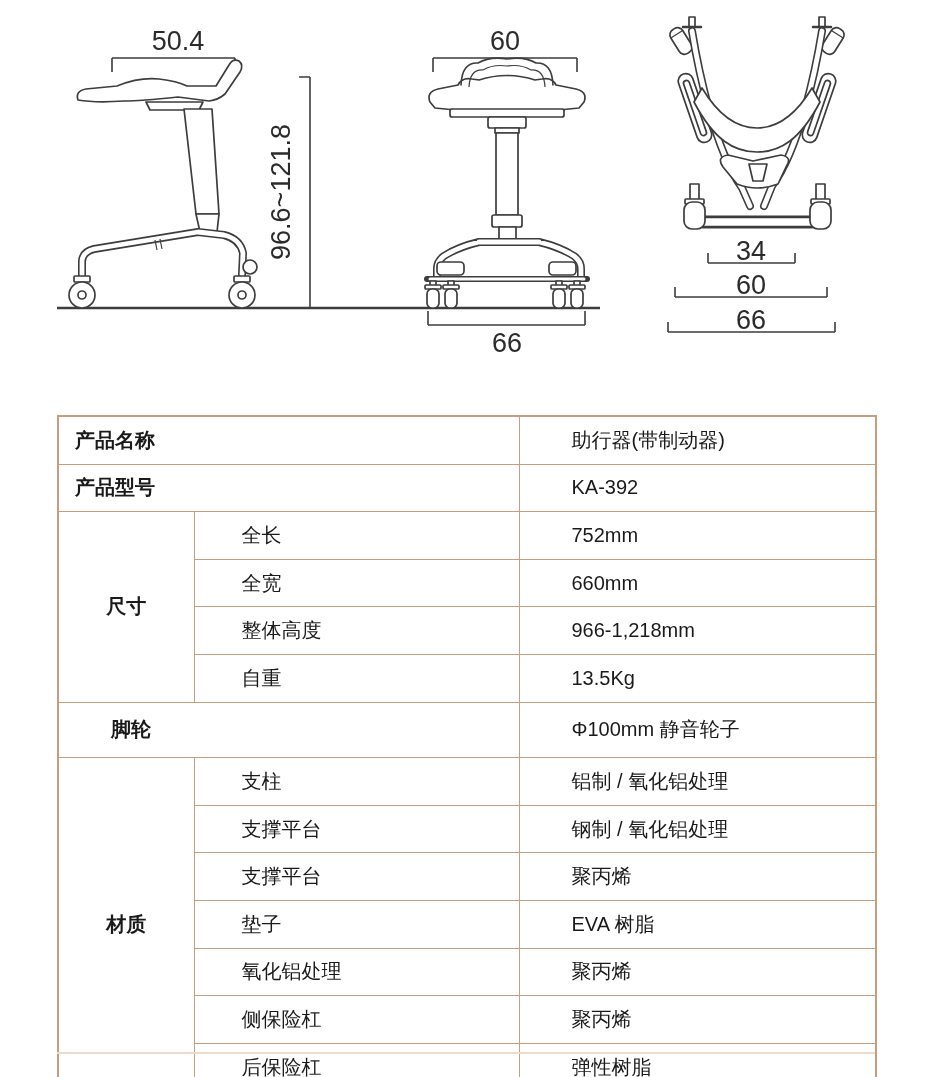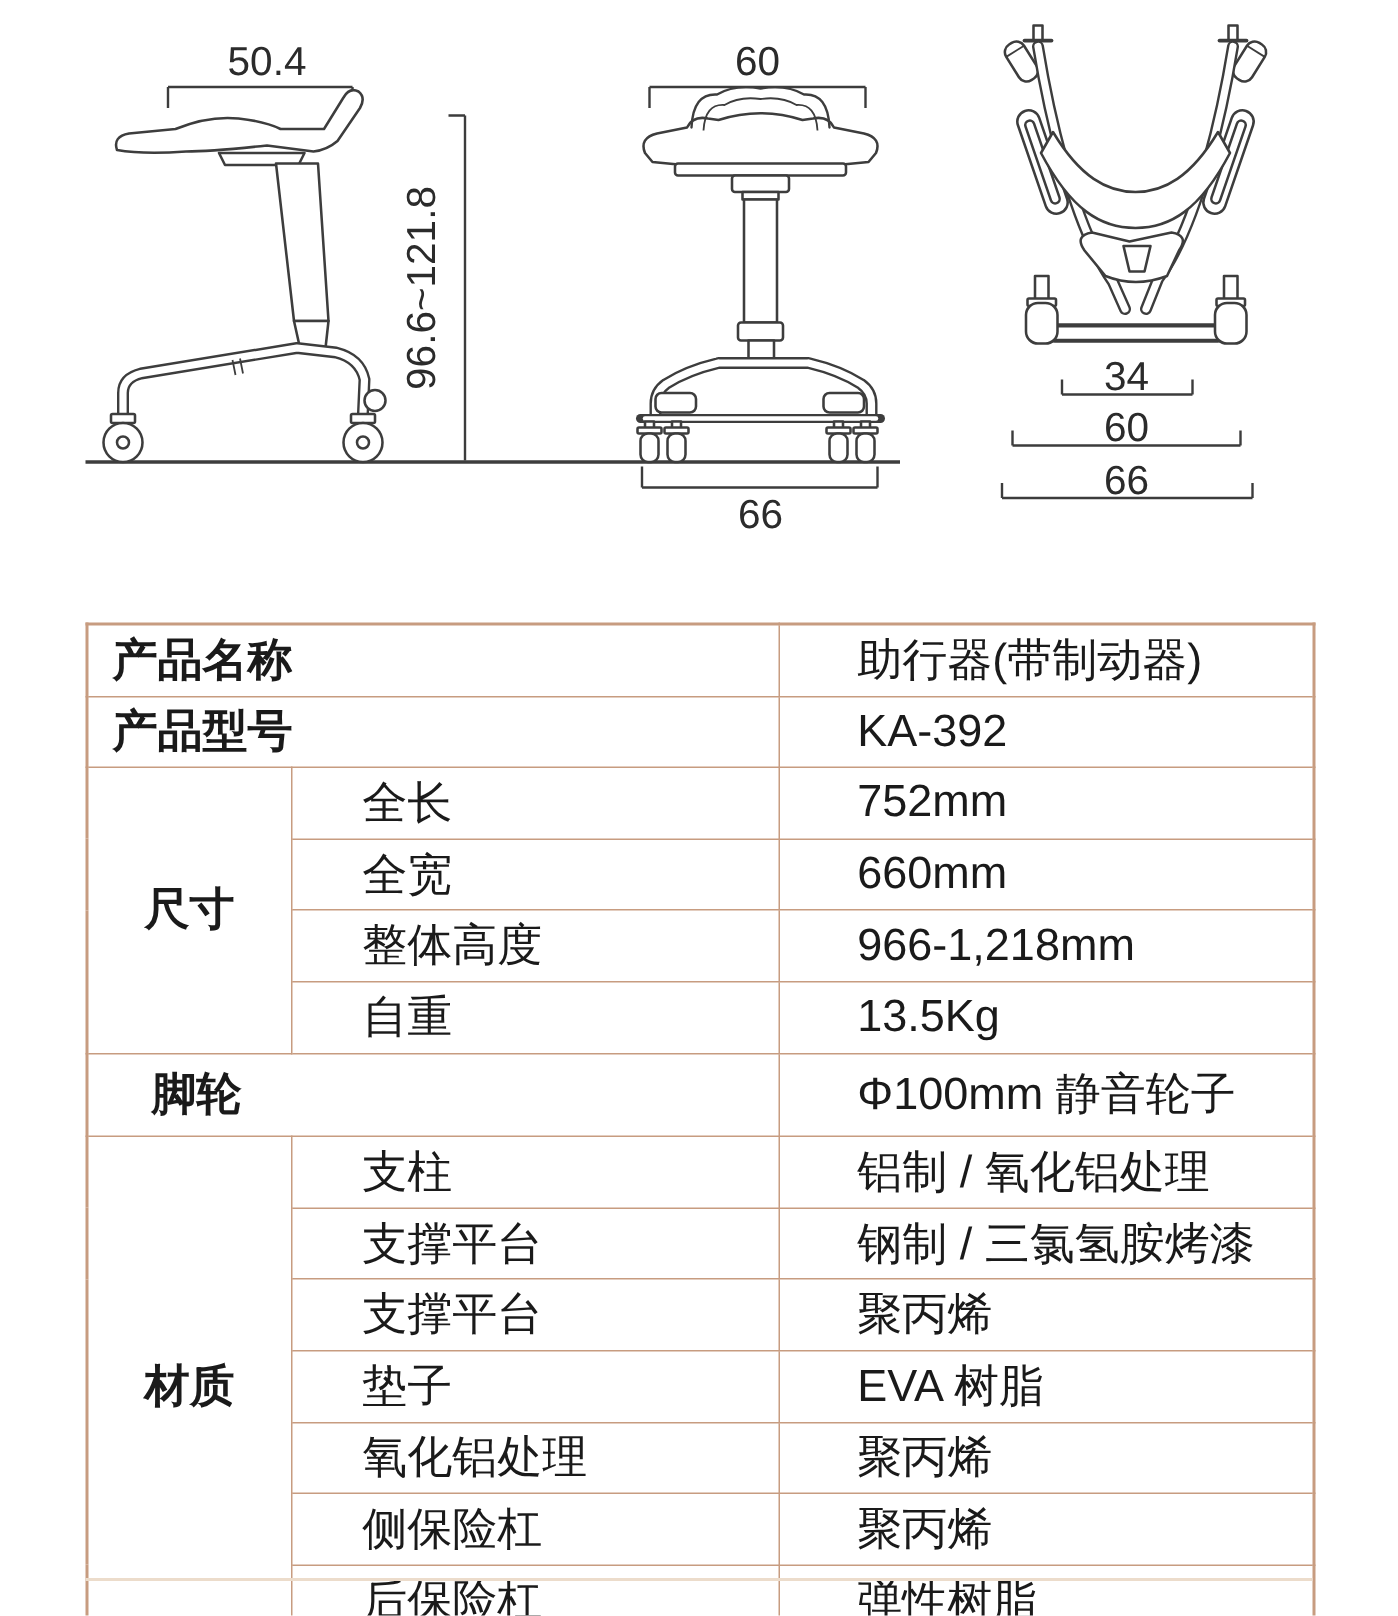--- a/index.html
+++ b/index.html
@@ -18,21 +18,21 @@
   .ground{stroke:#3d3d3d;stroke-width:2.4;fill:none;}
   .dim  {stroke:#3c3c3c;stroke-width:1.6;fill:none;}
   .dimtxt{fill:#2b2b2b;font-family:"Liberation Sans","DejaVu Sans",sans-serif;
           font-size:27px;text-anchor:middle;}
 
   
   table.spec{position:absolute;left:57px;top:415px;width:818px;
              border-collapse:collapse;table-layout:fixed;
              border:2.5px solid #c79c80;}
   table.spec td{border:1.5px solid #c79c80;height:44.6px;vertical-align:middle;
-                font-size:30px;overflow:hidden;white-space:nowrap;}
+                font-size:20px;overflow:hidden;white-space:nowrap;}
   td.cat {font-weight:600;padding-left:16px;}
   td.catc{font-weight:600;text-align:center;padding:0;}
   td.merged-center{font-weight:700;padding:5px;}
   td.merged-center .cw{display:inline-block;width:134px;text-align:center;}
   td.sub {font-weight:500;padding-left:47px;}
   td.val {font-weight:400;padding-left:52px;}
   col.c1{width:136px;} col.c2{width:325px;} col.c3{width:357px;}
 
   .table-shadow{position:absolute;left:57px;top:1052px;width:818px;height:2px;
                 background:#ecdccb;}
@@ -210,21 +210,21 @@
       <td class="val">Φ100mm 静音轮子</td>
     </tr>
 
     <tr>
       <td rowspan="7" class="catc">材质</td>
       <td class="sub">支柱</td>
       <td class="val">铝制 / 氧化铝处理</td>
     </tr>
     <tr>
       <td class="sub">支撑平台</td>
-      <td class="val">钢制 / 三氯氢胺烤漆</td>
+      <td class="val">钢制 / 氧化铝处理</td>
     </tr>
     <tr>
       <td class="sub">支撑平台</td>
       <td class="val">聚丙烯</td>
     </tr>
     <tr>
       <td class="sub">垫子</td>
       <td class="val">EVA 树脂</td>
     </tr>
     <tr>

